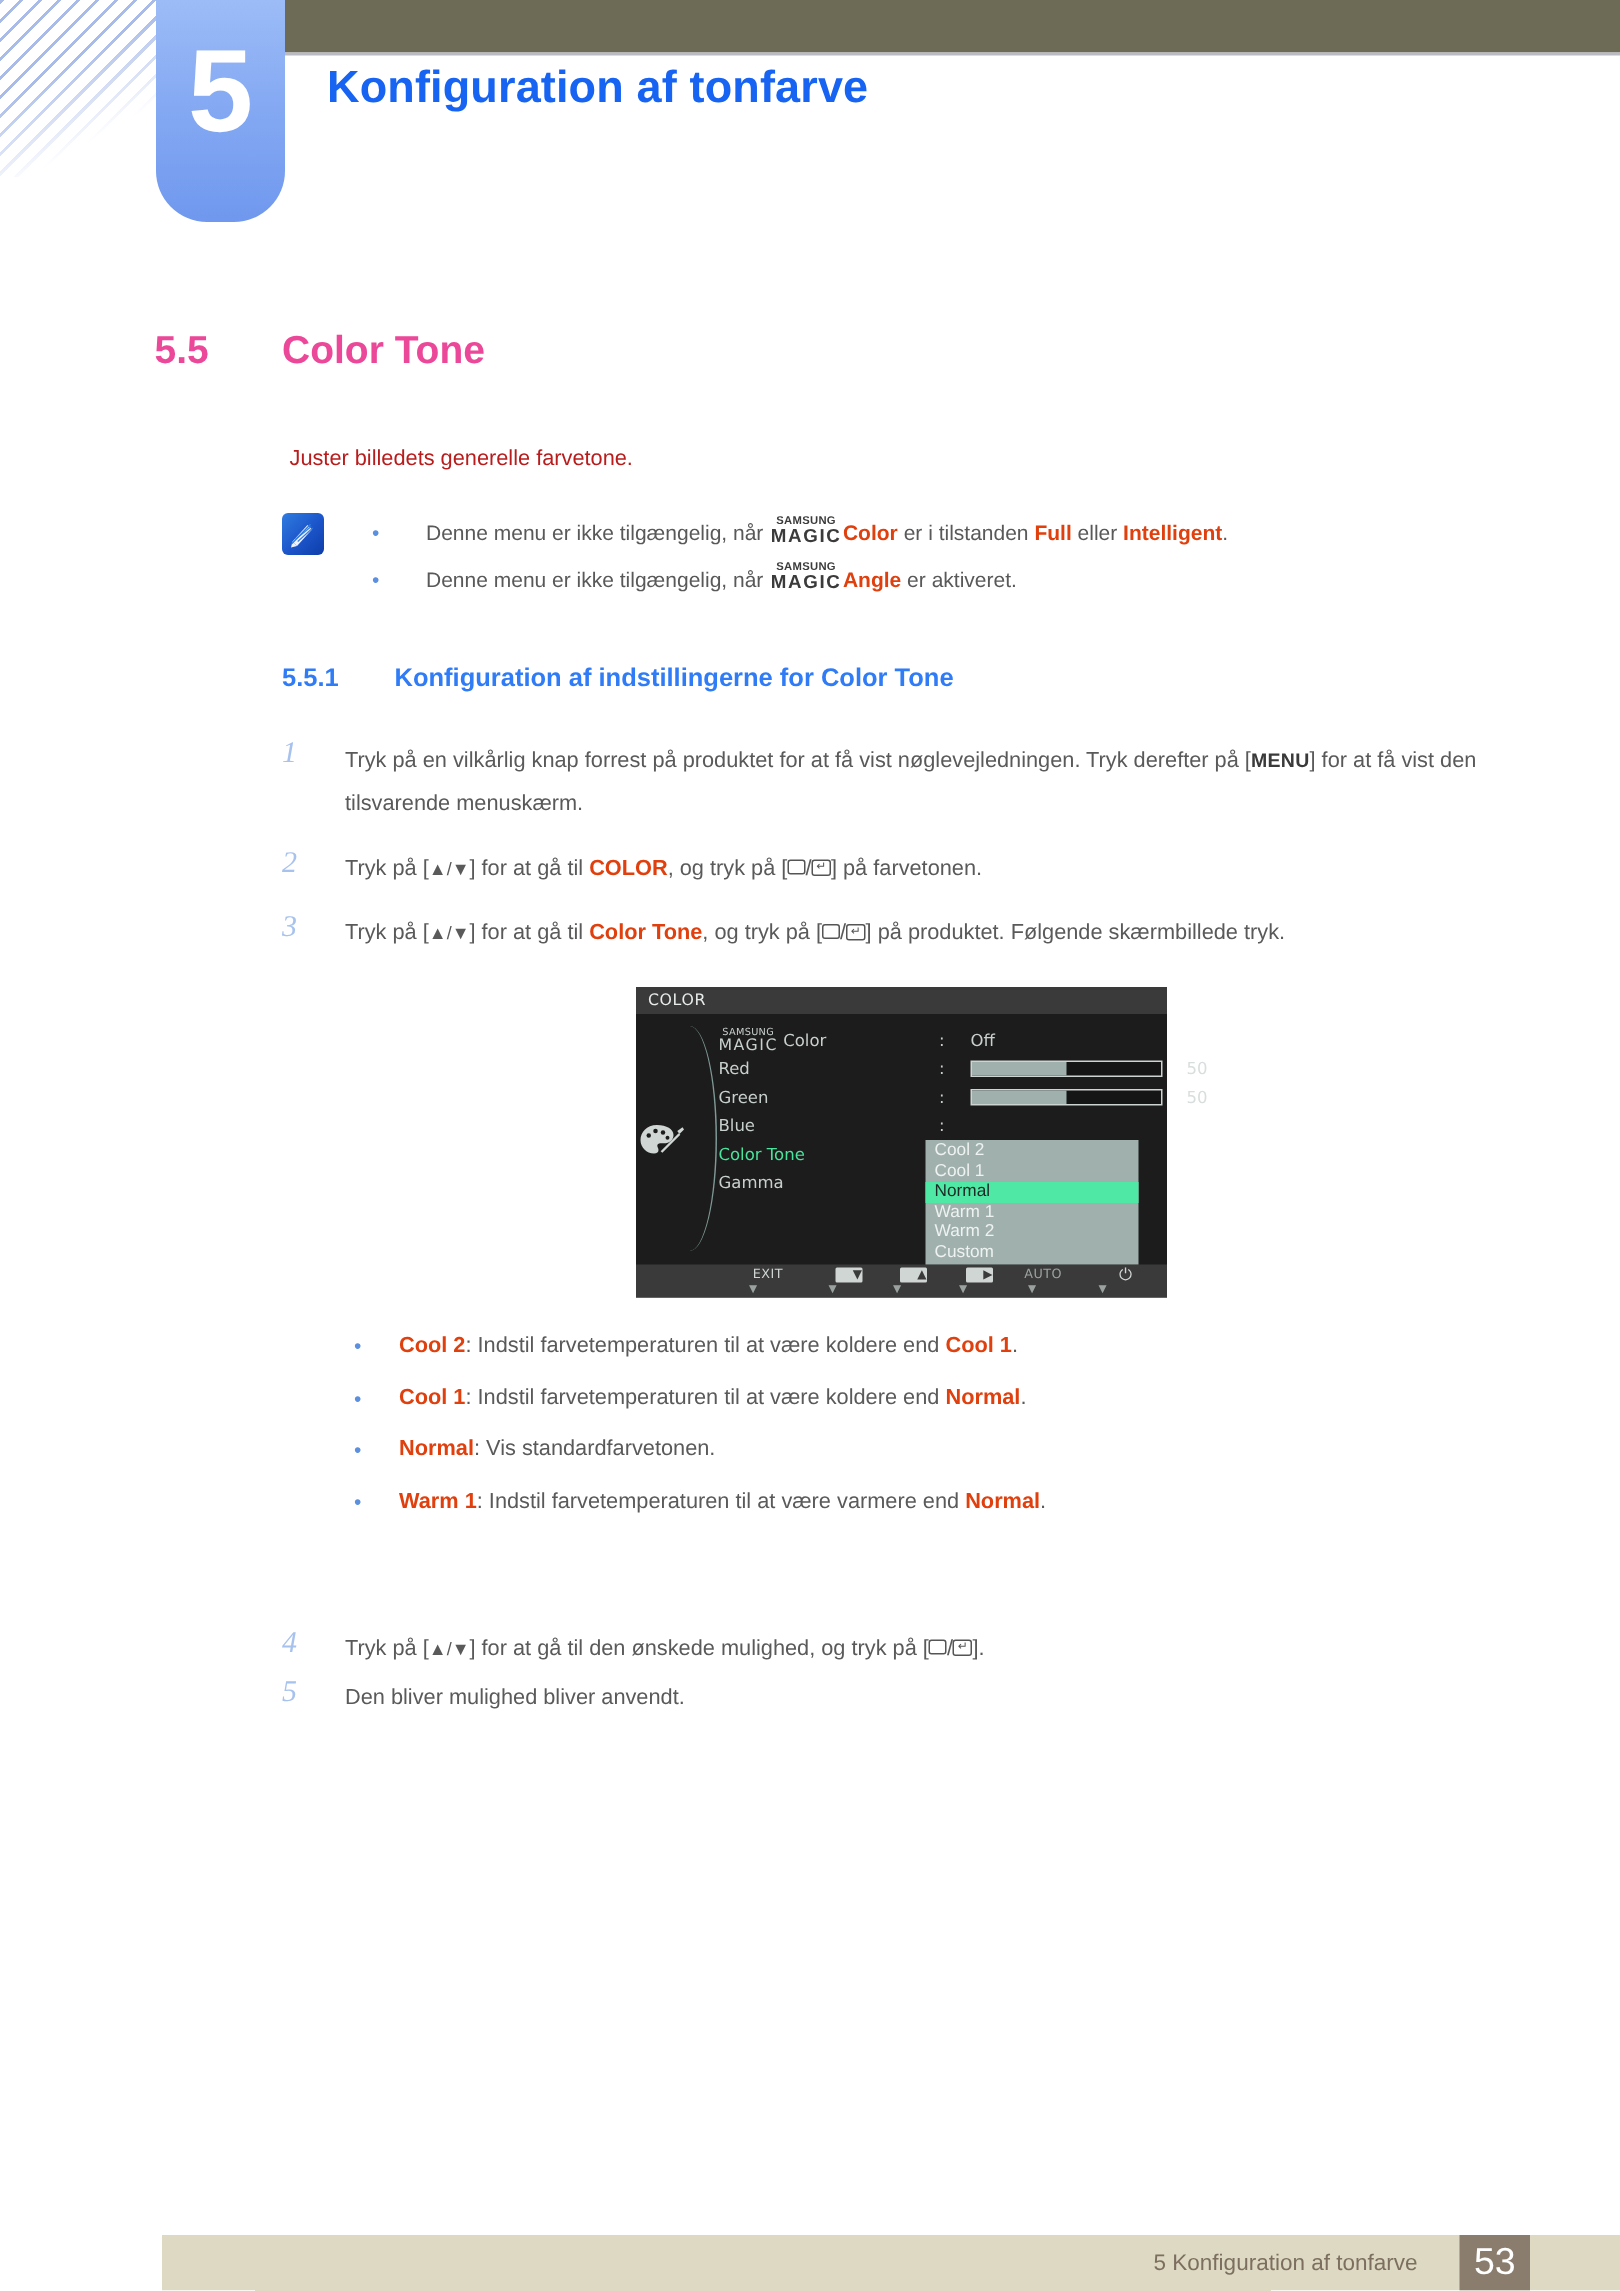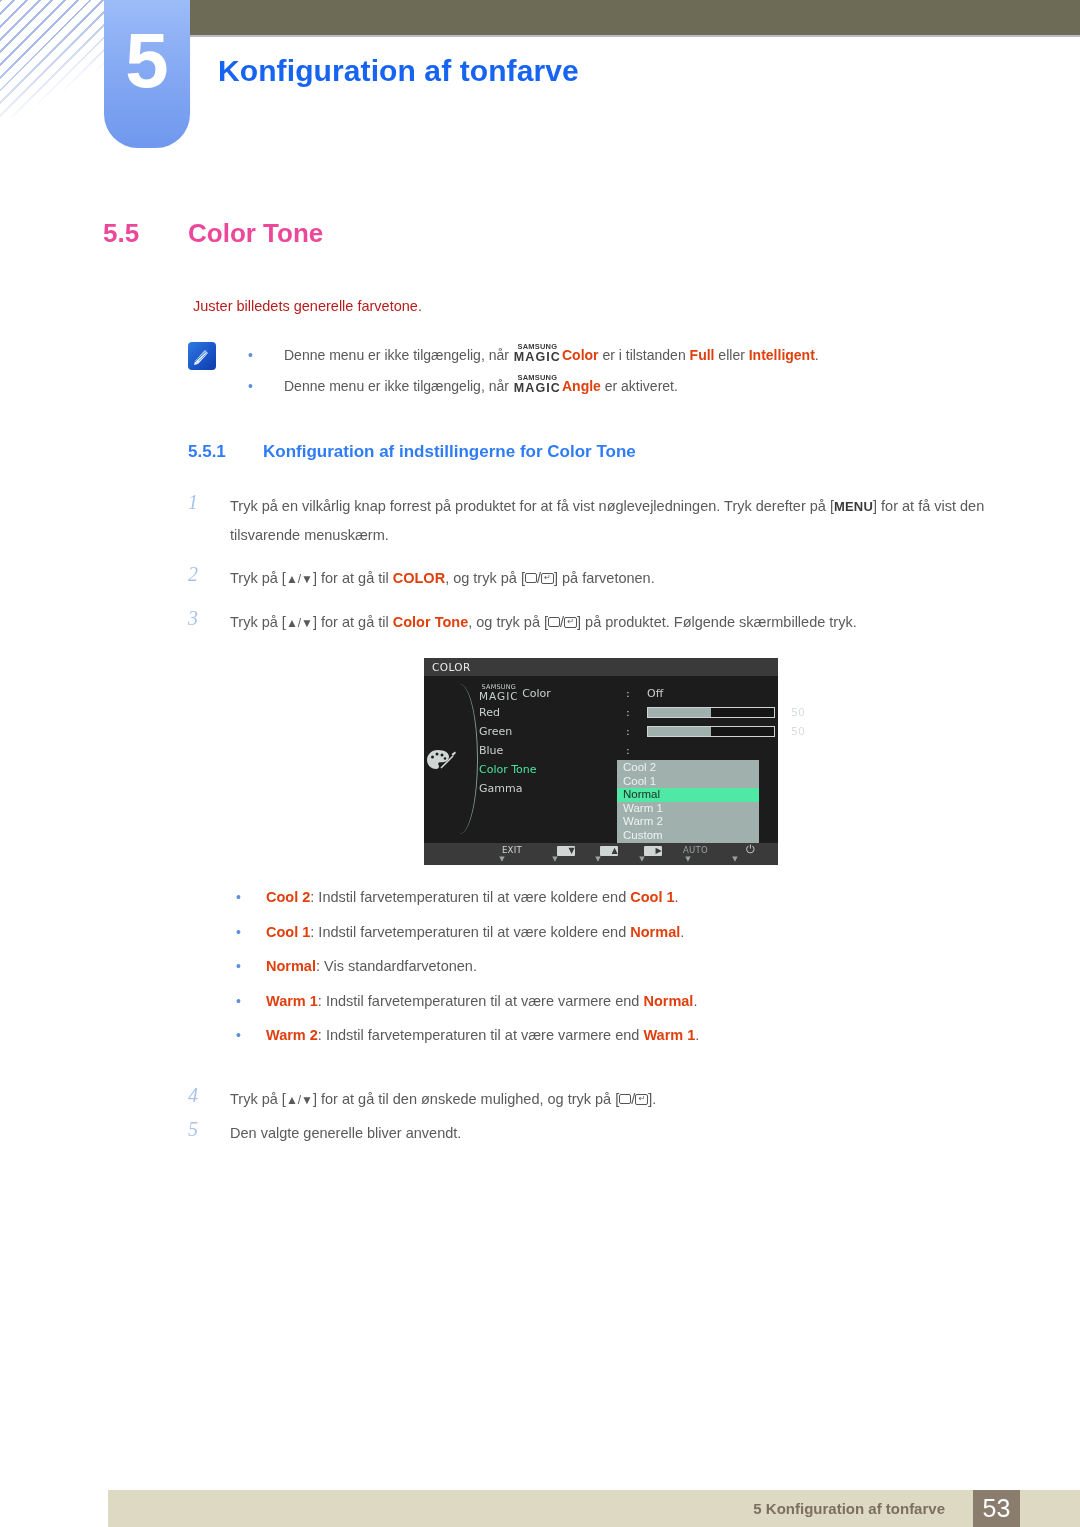--- a/index.html
+++ b/index.html
@@ -35,21 +35,20 @@
     background:#6d6b56;
   }
   .olive-underline {
     position:absolute; left:190px; top:35px; width:890px; height:2px;
     background:#b9bac4;
   }
   .chaptitle {
     position:absolute; left:218px; top:42px;
     font-size:30px; font-weight:bold; color:#1763f2;
     letter-spacing:.1px;
-    margin-top:12px;
   }
 
   
   .h2 {
     position:absolute; left:103px; top:218px;
     font-size:26px; font-weight:bold; color:#ec4899;
   }
   .h2 .num { display:inline-block; width:85px; }
 
   .h3 {
@@ -208,21 +207,21 @@
     border-radius:1px; color:#3a3a3a; font-size:8px; line-height:10px;
   }
 
   
   .footbar {
     position:absolute; left:108px; top:1490px; width:972px; height:37px;
     background:#ddd9c3;
   }
   .foot-text {
     position:absolute; right:135px; top:1490px; height:37px;
-    line-height:37px; font-size:15px; color:#7d6f5f; font-weight:bold;
+    line-height:37px; font-size:15px; color:#7d6f5f; font-weight:normal;
   }
   .foot-page {
     position:absolute; left:973px; top:1490px; width:47px; height:37px;
     background:#8b7d6e; color:#ffffff;
     font-size:25px; line-height:37px; text-align:center;
   }
 </style>
 </head>
 <body>
 
@@ -367,31 +366,30 @@
     <div class="dd-item">Warm 1</div>
     <div class="dd-item">Warm 2</div>
     <div class="dd-item">Custom</div>
   </div>
 
   <div class="optlist">
     <div class="opt"><span class="hl">Cool 2</span><span>: Indstil farvetemperaturen til at være koldere end </span><span class="hl">Cool 1</span><span>.</span></div>
     <div class="opt"><span class="hl">Cool 1</span><span>: Indstil farvetemperaturen til at være koldere end </span><span class="hl">Normal</span><span>.</span></div>
     <div class="opt"><span class="hl">Normal</span><span>: Vis standardfarvetonen.</span><span class="hl"></span><span></span></div>
     <div class="opt"><span class="hl">Warm 1</span><span>: Indstil farvetemperaturen til at være varmere end </span><span class="hl">Normal</span><span>.</span></div>
-    <div class="opt"><span class="hl">Warm 2</span><span>: Indstil farvetemperaturen til at være varmere end </span><span class="hl">Warm 1</span><span>.</span></div>
   </div>
 
   <div class="steps2">
     <div class="step">
       <span class="n">4</span>
       <span class="t"><span>Tryk på [</span><span class="arrs">▲/▼</span><span>] for at gå til den ønskede mulighed, og tryk på [</span><span class="btnbox"></span><span>/</span><span class="btnret">↵</span><span>].</span></span>
     </div>
     <div class="step">
       <span class="n">5</span>
-      <span class="t">Den valgte generelle bliver anvendt.</span>
+      <span class="t">Den bliver mulighed bliver anvendt.</span>
     </div>
   </div>
 
   <div class="footbar"></div>
   <div class="foot-text">5 Konfiguration af tonfarve</div>
   <div class="foot-page">53</div>
 
 </div>
 
 </body></html>

